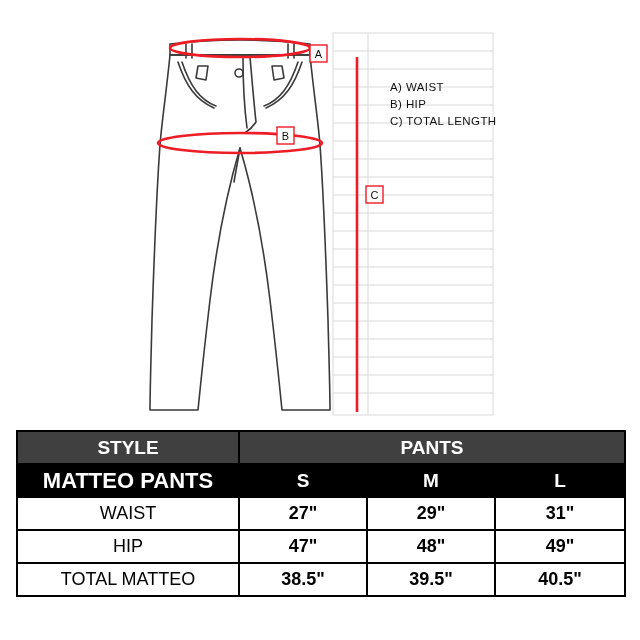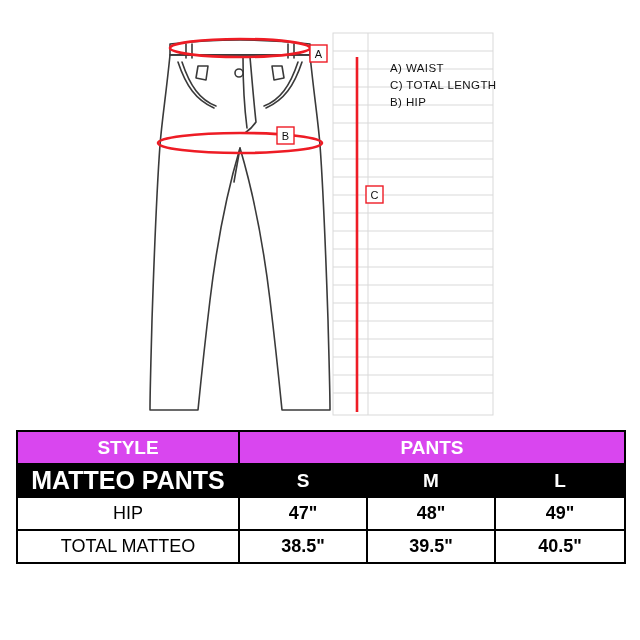--- a/index.html
+++ b/index.html
@@ -31,21 +31,21 @@
     height: 425px;
   }
 
   #diagram svg {
     display: block;
   }
 
   .legend {
     position: absolute;
     left: 390px;
-    top: 60px;
+    top: 79px;
     font-size: 11.5px;
     letter-spacing: 0.4px;
     color: #111111;
     line-height: 17px;
     font-family: "Liberation Sans", sans-serif;
   }
   .legend div {
     white-space: nowrap;
   }
 
@@ -63,30 +63,30 @@
     border: 2px solid #000000;
     text-align: center;
     vertical-align: middle;
     height: 31px;
     padding: 0;
     font-size: 17px;
     color: #000000;
     background: #ffffff;
   }
   #size-table td.hdr {
-    background: #d946ef;
+    background: #404040;
     color: #ffffff;
     font-weight: bold;
     font-size: 19px;
   }
   #size-table td.style-name {
     background: #000000;
     color: #ffffff;
     font-weight: bold;
-    font-size: 25px;
+    font-size: 22px;
   }
   #size-table td.size-letter {
     background: #000000;
     color: #ffffff;
     font-weight: bold;
     font-size: 19px;
   }
   #size-table td.rowlabel {
     font-size: 18px;
     color: #000000;
@@ -193,22 +193,22 @@
         <rect x="366" y="186" width="17" height="17"></rect>
       </g>
 
       <text x="318.5" y="57.5" text-anchor="middle" font-family="Liberation Sans, sans-serif" font-size="11" fill="#111111">A</text>
       <text x="285.5" y="139.5" text-anchor="middle" font-family="Liberation Sans, sans-serif" font-size="11" fill="#111111">B</text>
       <text x="374.5" y="198.5" text-anchor="middle" font-family="Liberation Sans, sans-serif" font-size="11" fill="#111111">C</text>
     </svg>
 
     <div class="legend">
       <div>A) WAIST</div>
+      <div>B) HIP</div>
       <div>C) TOTAL LENGTH</div>
-      <div>B) HIP</div>
     </div>
   </div>
 
   <table id="size-table">
     <colgroup>
       <col style="width:222px">
       <col style="width:128px">
       <col style="width:128px">
       <col style="width:130px">
     </colgroup>
@@ -217,20 +217,26 @@
         <td class="hdr">STYLE</td>
         <td class="hdr" colspan="3">PANTS</td>
       </tr>
       <tr>
         <td class="style-name">MATTEO PANTS</td>
         <td class="size-letter">S</td>
         <td class="size-letter">M</td>
         <td class="size-letter">L</td>
       </tr>
       <tr>
+        <td class="rowlabel">WAIST</td>
+        <td class="val">27"</td>
+        <td class="val">29"</td>
+        <td class="val">31"</td>
+      </tr>
+      <tr>
         <td class="rowlabel">HIP</td>
         <td class="val">47"</td>
         <td class="val">48"</td>
         <td class="val">49"</td>
       </tr>
       <tr>
         <td class="rowlabel">TOTAL MATTEO</td>
         <td class="val">38.5"</td>
         <td class="val">39.5"</td>
         <td class="val">40.5"</td>

